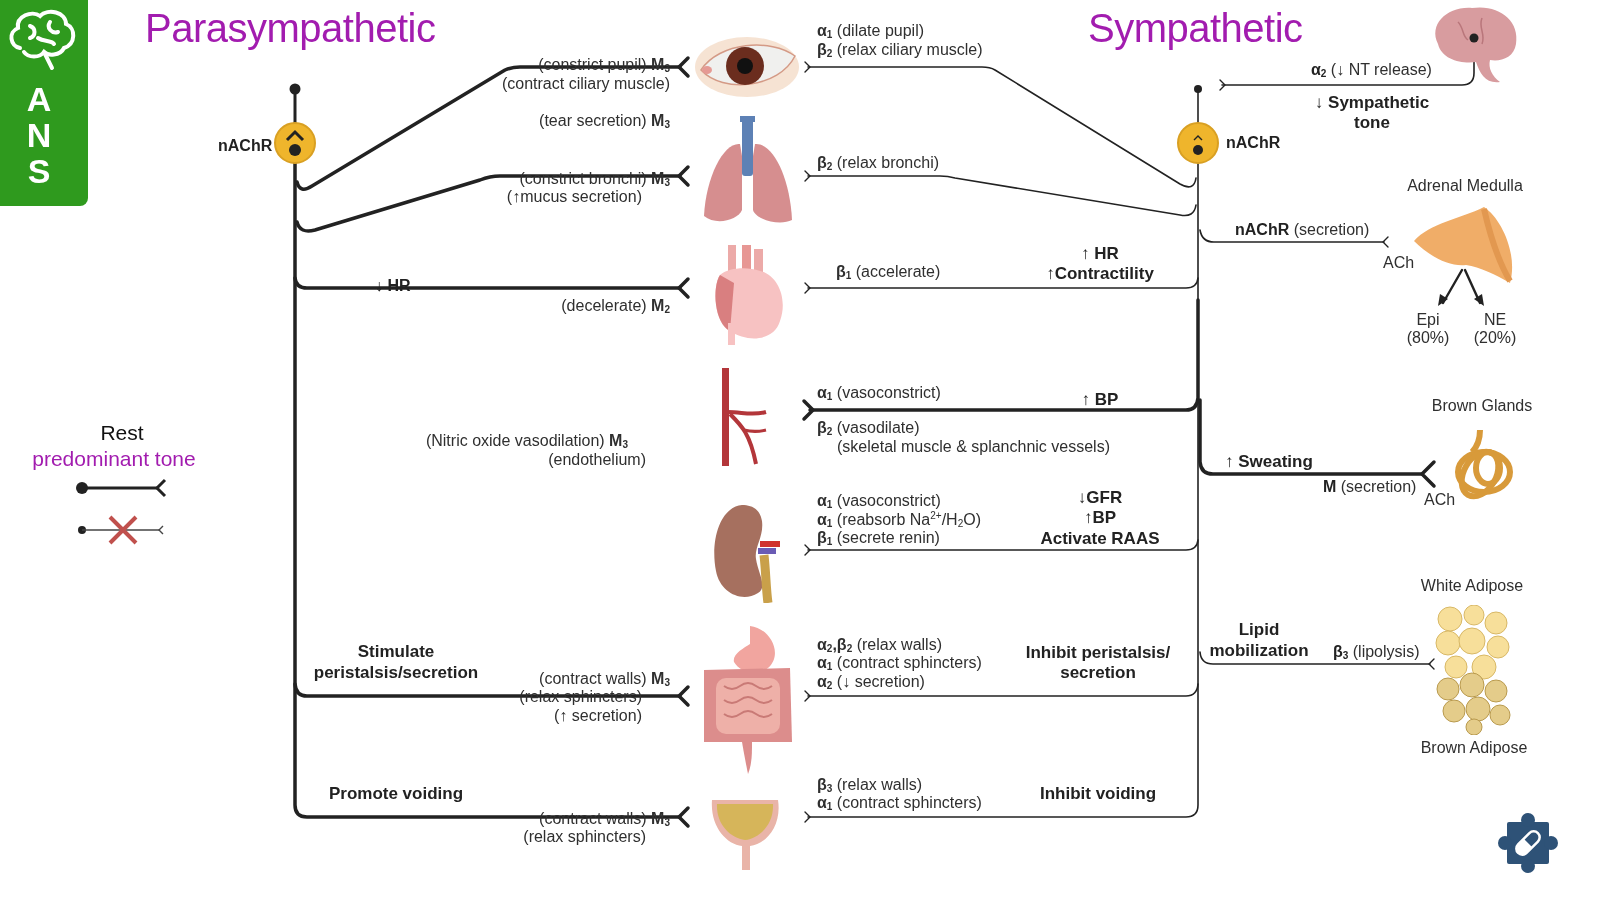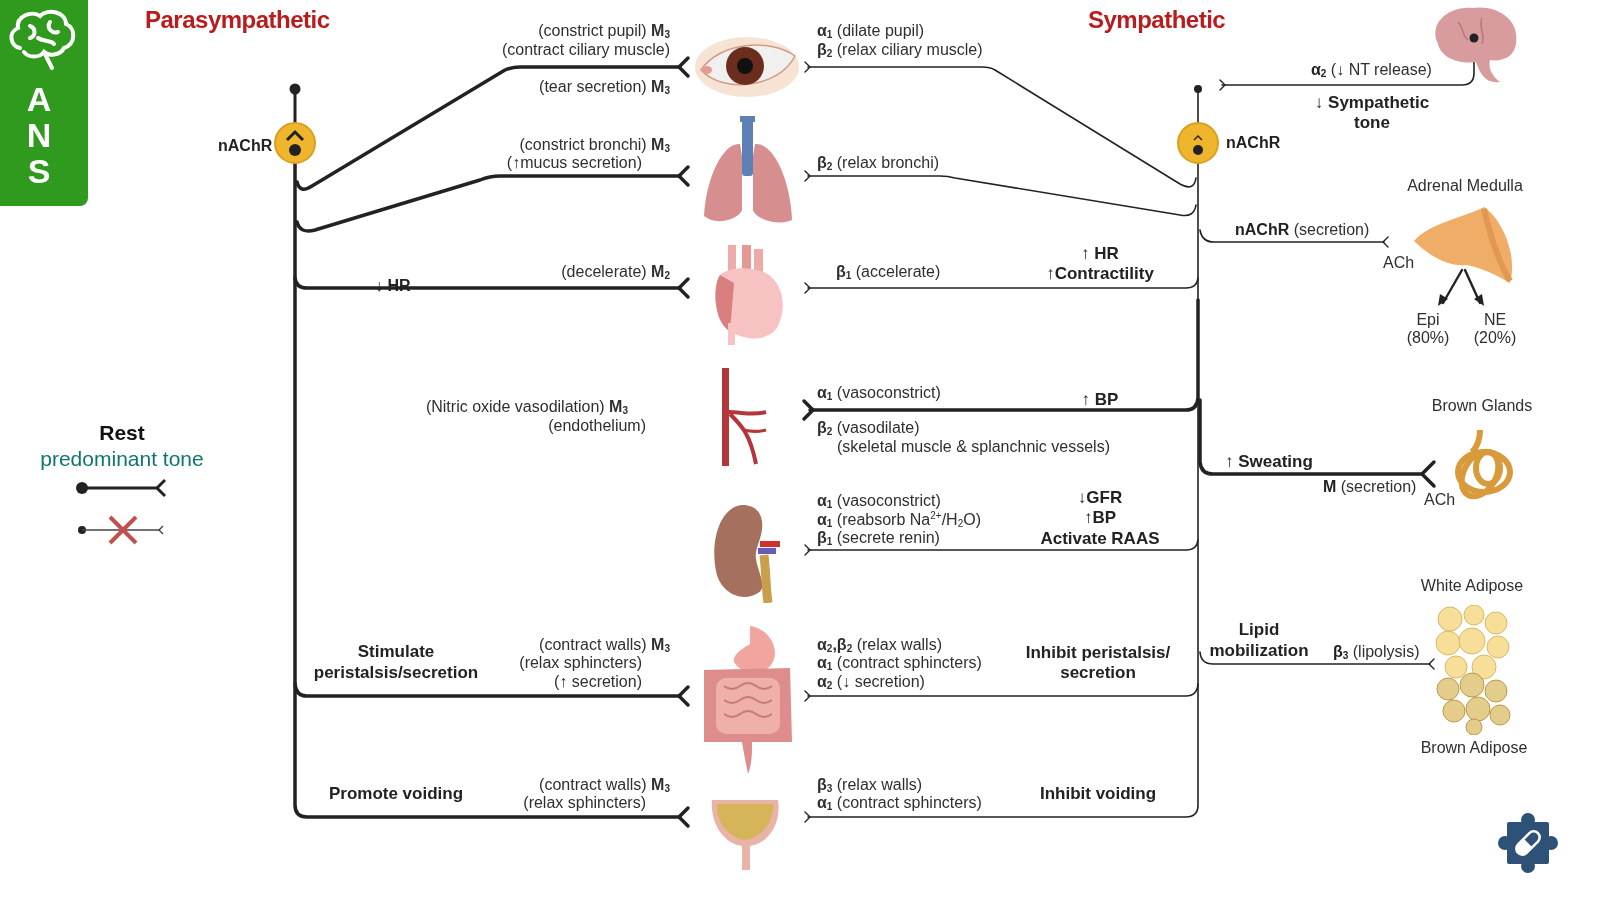--- a/index.html
+++ b/index.html
@@ -1,24 +1,24 @@
 <!DOCTYPE html>
 <html><head>
 <meta charset="utf-8">
 <style>
   html, body { margin:0; padding:0; background:#ffffff; }
   body { width:1600px; height:900px; position:relative; overflow:hidden;
          font-family:"Liberation Sans", sans-serif; color:#2b2b2b; }
   .abs { position:absolute; }
   .txt { position:absolute; font-size:16px; line-height:19px; white-space:nowrap; color:#2f2f2f; }
-  .r { text-align:center; }
+  .r { text-align:center;margin-top:34px; }
   .c { text-align:center; }
   .b { font-weight:bold; color:#222; }
   .big { font-size:17px; line-height:21px; font-weight:bold; color:#222; }
-  .title { position:absolute; font-size:24px; font-weight:bold; color:#b91c1c; letter-spacing:-0.5px; }
+  .title { position:absolute; font-size:40px; font-weight:normal; color:#a21caf; letter-spacing:-0.5px; }
   sub { font-size:10px; vertical-align:-2px; line-height:0; }
   sup { font-size:10px; vertical-align:6px; line-height:0; }
   #wires { position:absolute; left:0; top:0; }
   .ans-box { position:absolute; left:0; top:0; width:88px; height:206px; background:#2f9a1e;
              border-bottom-right-radius:8px; }
   .ans-letter { position:absolute; left:0; width:78px; text-align:center; color:#fff;
                 font-size:34px; font-weight:bold; }
 </style>
 </head>
 <body>
@@ -97,22 +97,22 @@
   <div class="ans-letter" style="top:116px">N</div>
   <div class="ans-letter" style="top:152px">S</div>
 </div>
 
 <div class="title" style="left:145px;top:6px">Parasympathetic</div>
 <div class="title" style="left:1088px;top:6px">Sympathetic</div>
 
 <div class="txt b" style="left:218px;top:136px">nAChR</div>
 <div class="txt b" style="left:1226px;top:133px">nAChR</div>
 
-<div class="txt c" style="left:22px;top:420px;width:200px;font-size:21px;line-height:25px;font-weight:bold;color:#111">Rest</div>
-<div class="txt c" style="left:22px;top:446px;width:200px;font-size:21px;line-height:25px;color:#0f766e">predominant tone</div>
+<div class="txt c" style="left:22px;top:420px;width:200px;font-size:21px;line-height:25px;font-weight:normal;color:#111">Rest</div>
+<div class="txt c" style="left:14px;top:446px;width:200px;font-size:21px;line-height:25px;color:#a21caf">predominant tone</div>
 <svg class="abs" style="left:70px;top:475px" width="100" height="70">
   <g>
     <circle cx="12" cy="13" r="6" fill="#222"></circle>
     <line x1="12" y1="13" x2="88" y2="13" stroke="#222" stroke-width="3"></line>
     <path d="M95 5 L87 13 L95 21" fill="none" stroke="#222" stroke-width="3"></path>
   </g>
   <g>
     <circle cx="12" cy="55" r="4" fill="#222"></circle>
     <line x1="12" y1="55" x2="90" y2="55" stroke="#444" stroke-width="1.5"></line>
     <path d="M93 51 L89 55 L93 59" fill="none" stroke="#444" stroke-width="1.4"></path>

